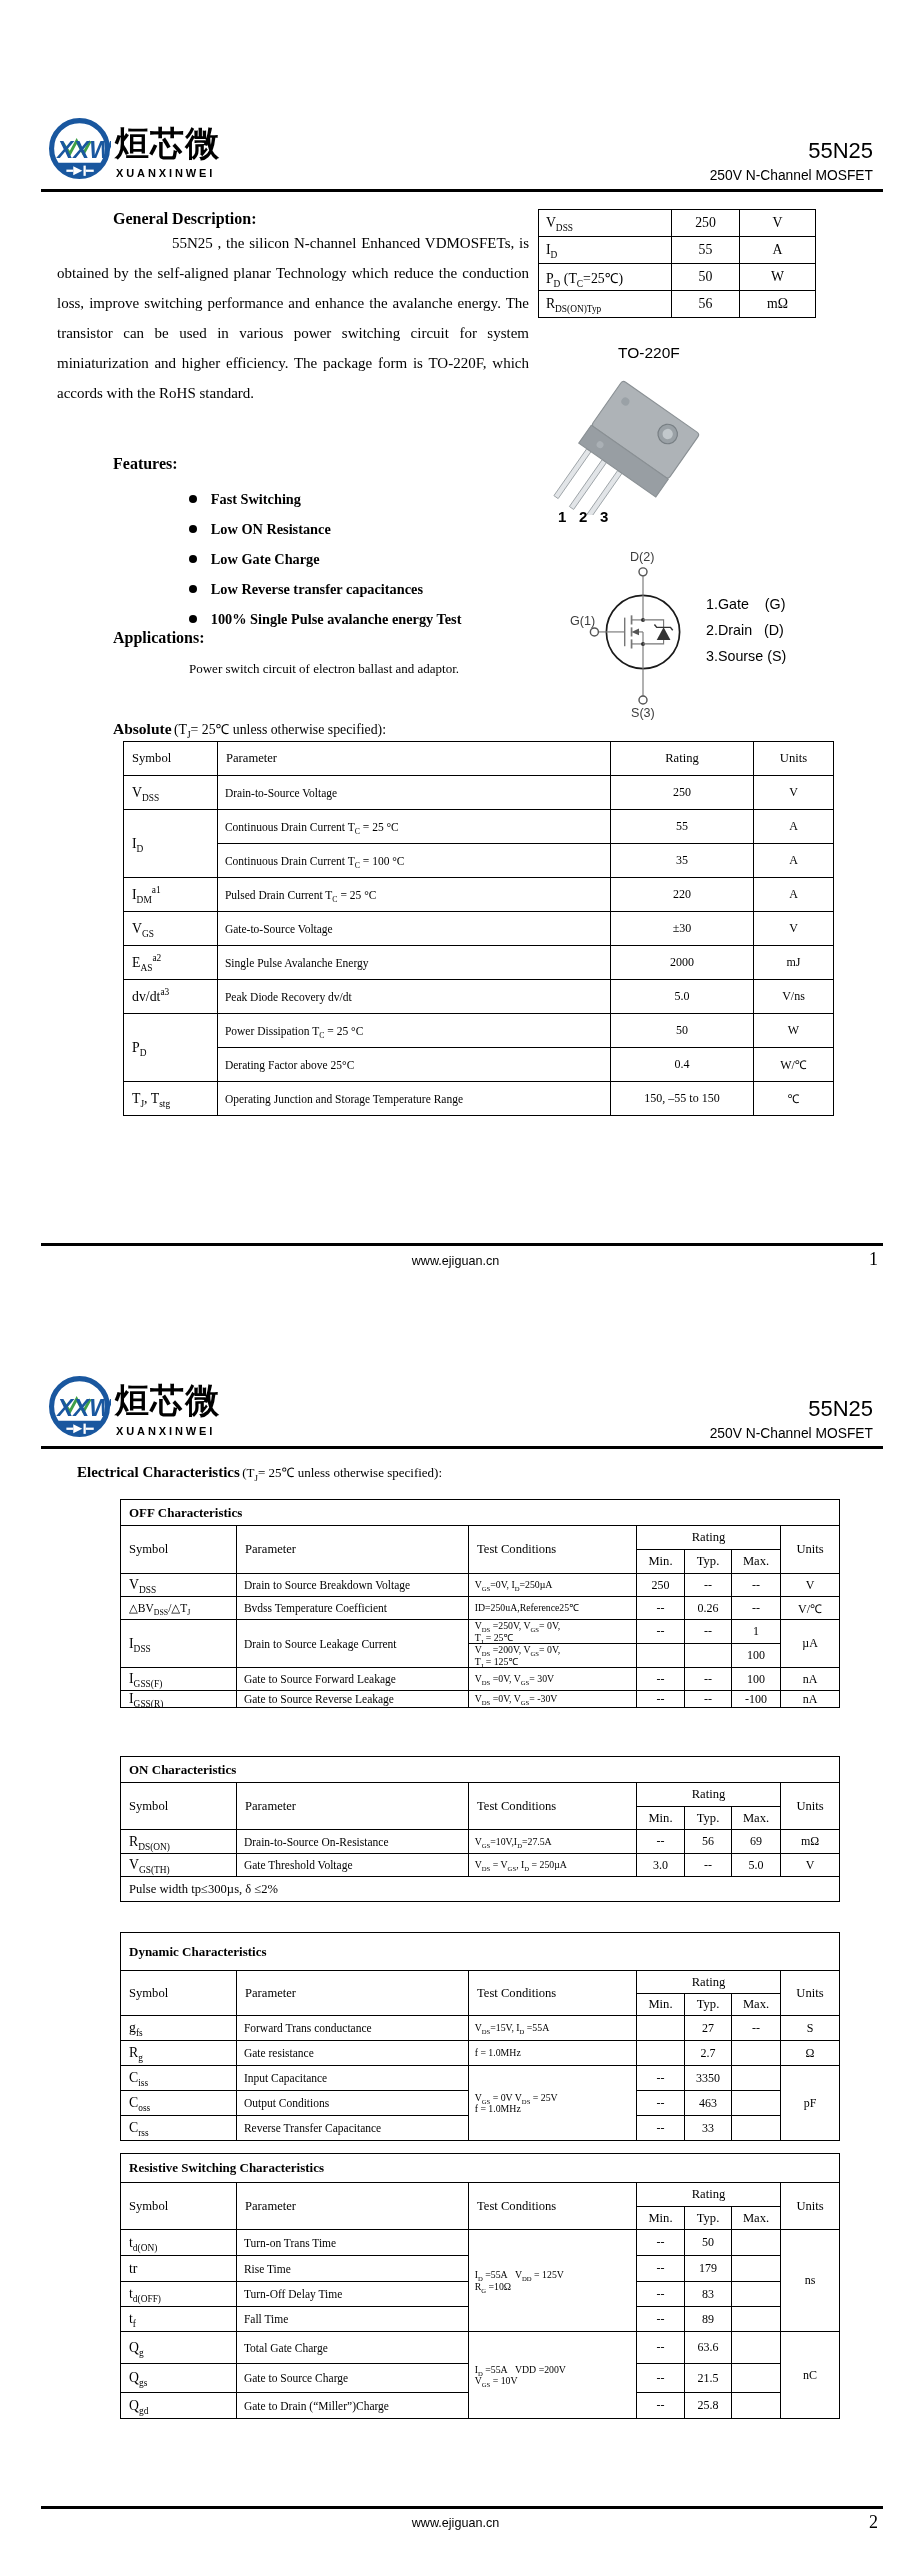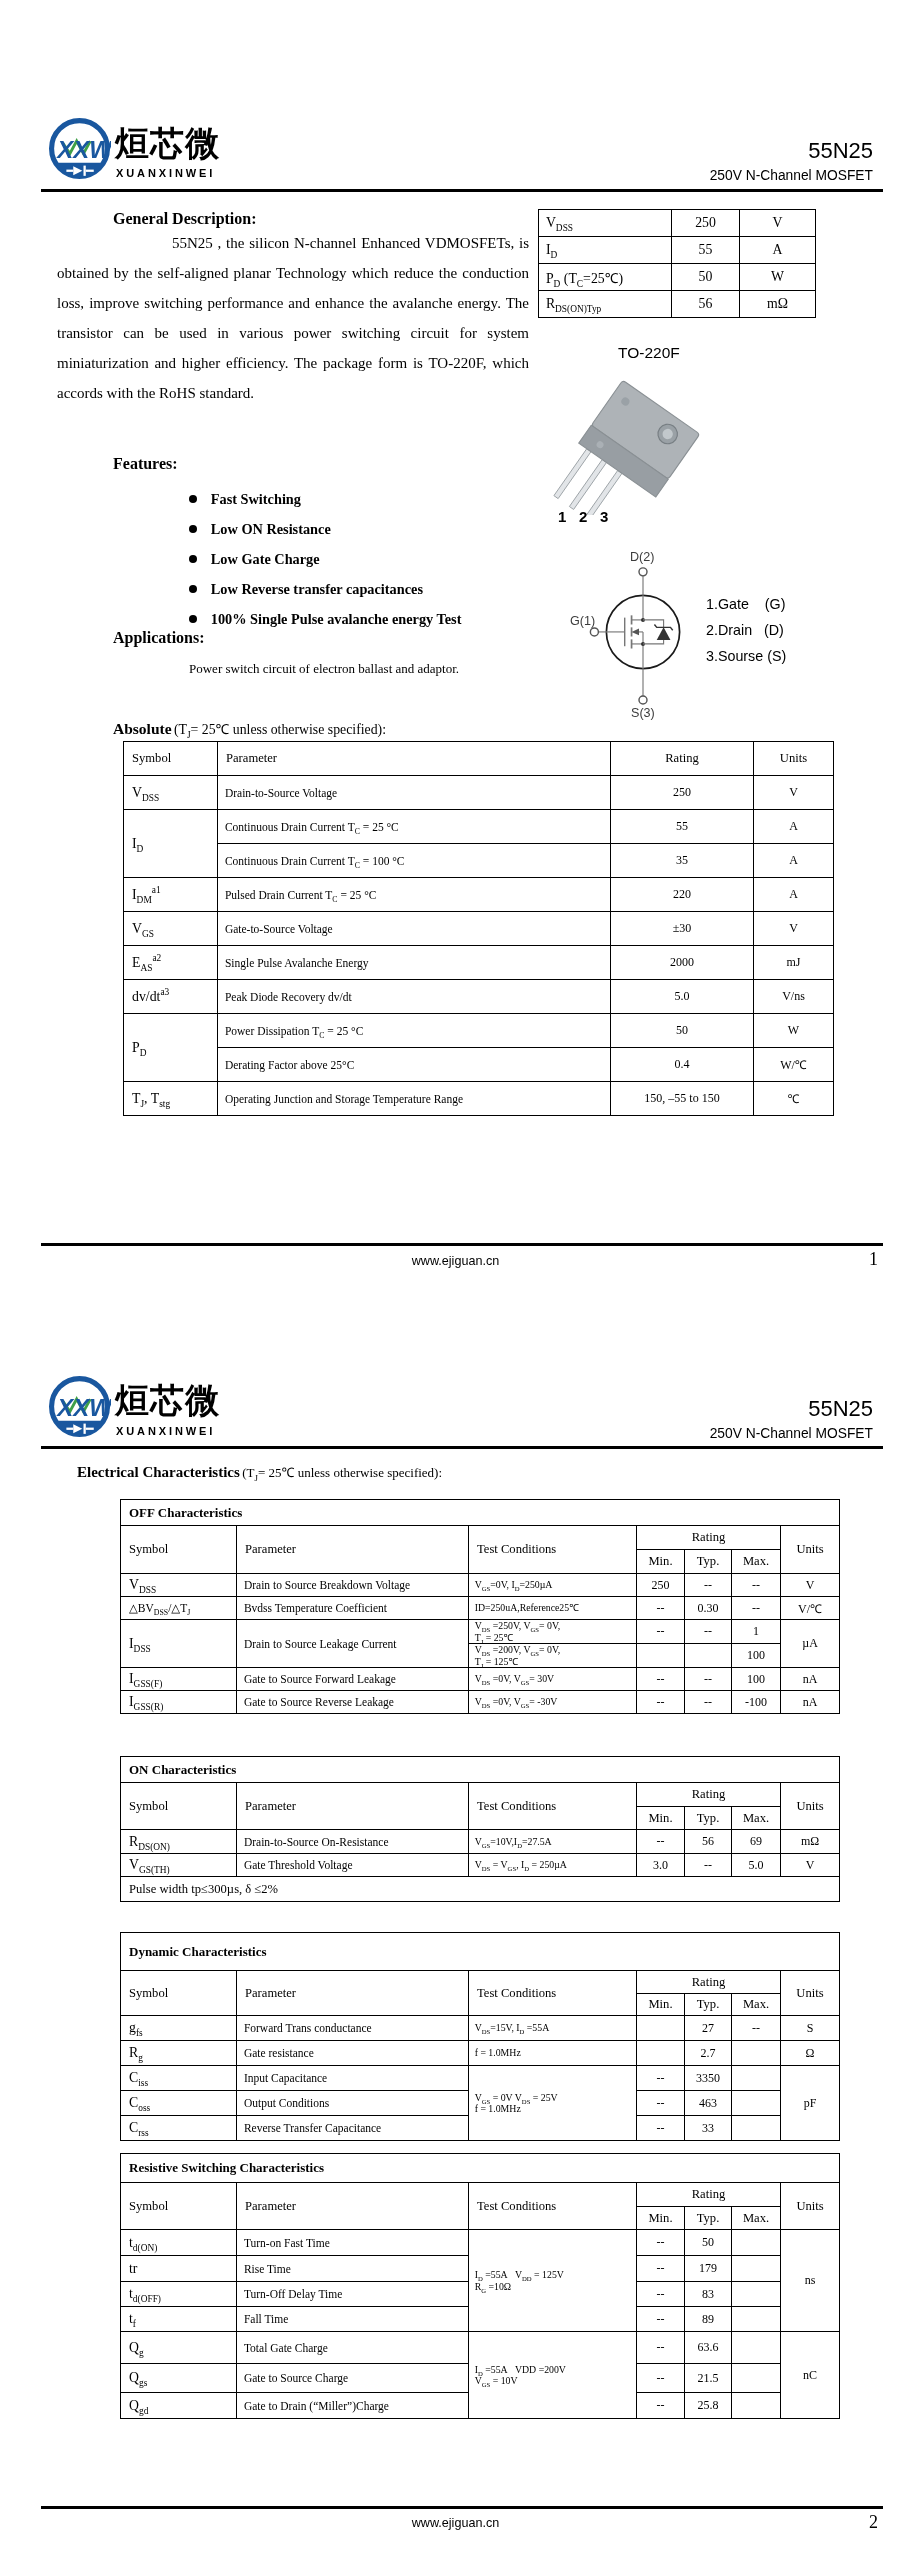--- a/index.html
+++ b/index.html
@@ -320,21 +320,21 @@
     <td class="va">250</td>
     <td class="va">--</td>
     <td class="va">--</td>
     <td class="un">V</td>
   </tr>
   <tr style="height:23px">
     <td class="sy" style="font-size:11.5px">△BV<sub>DSS</sub>/△T<sub>J</sub></td>
     <td class="pa">Bvdss Temperature Coefficient</td>
     <td class="tc">ID=250uA,Reference25℃</td>
     <td class="va">--</td>
-    <td class="va">0.30</td>
+    <td class="va">0.26</td>
     <td class="va">--</td>
     <td class="un">V/℃</td>
   </tr>
   <tr style="height:24px">
     <td class="sy" rowspan="2">I<sub>DSS</sub></td>
     <td class="pa" rowspan="2">Drain to Source Leakage Current</td>
     <td class="tc">V<sub>DS</sub> =250V, V<sub>GS</sub>= 0V,<br>T<sub>J</sub> = 25℃</td>
     <td class="va">--</td>
     <td class="va">--</td>
     <td class="va">1</td>
@@ -348,21 +348,21 @@
   </tr>
   <tr style="height:23px">
     <td class="sy">I<sub>GSS(F)</sub></td>
     <td class="pa">Gate to Source Forward Leakage</td>
     <td class="tc">V<sub>DS</sub> =0V, V<sub>GS</sub>= 30V</td>
     <td class="va">--</td>
     <td class="va">--</td>
     <td class="va">100</td>
     <td class="un">nA</td>
   </tr>
-  <tr style="height:23px">
+  <tr style="height:17px">
     <td class="sy">I<sub>GSS(R)</sub></td>
     <td class="pa">Gate to Source Reverse Leakage</td>
     <td class="tc">V<sub>DS</sub> =0V, V<sub>GS</sub>= -30V</td>
     <td class="va">--</td>
     <td class="va">--</td>
     <td class="va">-100</td>
     <td class="un">nA</td>
   </tr>
 </tbody>
   </table>
@@ -508,21 +508,21 @@
     <td class="hc ctr" colspan="3">Rating</td>
     <td class="hc ctr hb" rowspan="2">Units</td>
   </tr>
   <tr class="hdr-b" style="height:23px">
     <td class="hc ctr">Min.</td>
     <td class="hc ctr">Typ.</td>
     <td class="hc ctr">Max.</td>
   </tr>
   <tr style="height:26px">
     <td class="sy">t<sub>d(ON)</sub></td>
-    <td class="pa">Turn-on Fast Time</td>
+    <td class="pa">Turn-on Trans Time</td>
     <td class="tc" rowspan="4">I<sub>D</sub> =55A&nbsp;&nbsp;&nbsp;V<sub>DD</sub> = 125V<br>R<sub>G</sub> =10Ω</td>
     <td class="va">--</td>
     <td class="va">50</td>
     <td class="va"></td>
     <td class="un" rowspan="4">ns</td>
   </tr>
   <tr style="height:26px">
     <td class="sy">tr</td>
     <td class="pa">Rise Time</td>
     <td class="va">--</td>

